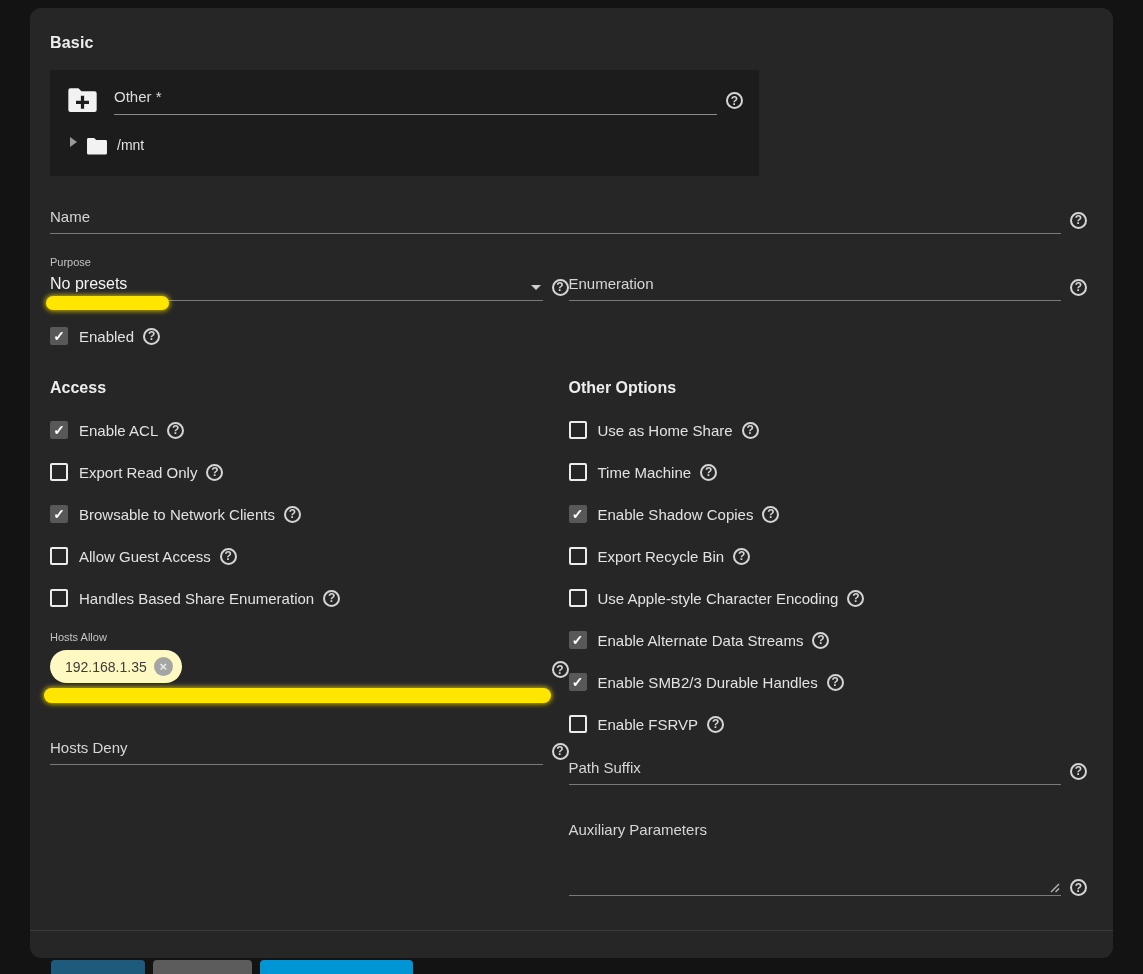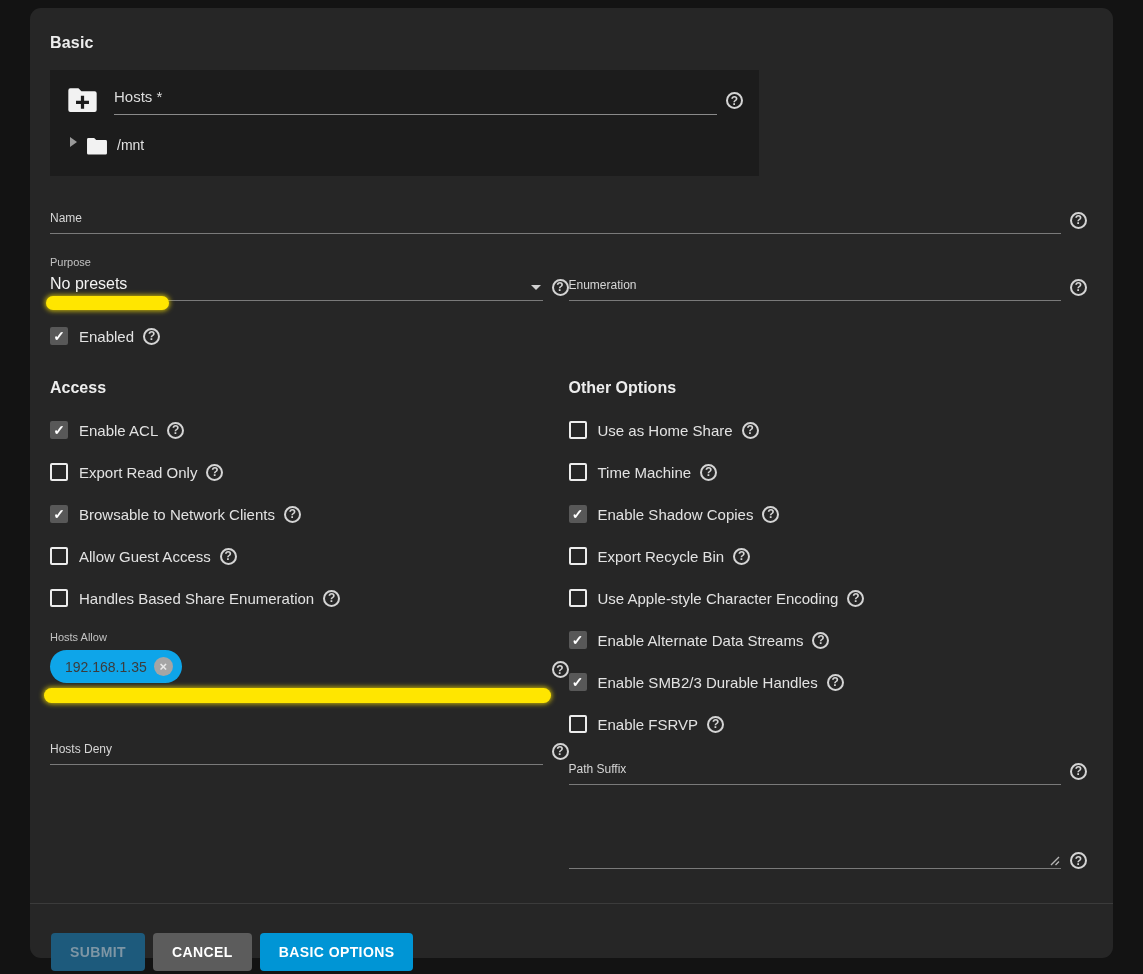--- a/index.html
+++ b/index.html
@@ -40,21 +40,21 @@
   .tree-label { font-size:14px; color:#e2e2e2; }
 
   
   .field-row { display:flex; align-items:center; }
   .ul-field {
     flex:1; position:relative;
     border-bottom:1px solid #7a7a7a;
     padding:2px 0 7px 0;
     min-height:24px;
   }
-  .field-label { font-size:12px; color:#d6d6d6; }
+  .field-label { font-size:15px; color:#d6d6d6; }
   .float-label { font-size:11px; color:#c2c2c2; margin-bottom:5px; }
   .value-text { font-size:16px; color:#f2f2f2; }
   .caret {
     position:absolute; right:2px; bottom:10px;
     width:0; height:0;
     border-top:5px solid #d0d0d0;
     border-left:5px solid transparent; border-right:5px solid transparent;
   }
   .name-row { margin-bottom:22px; }
   .grid2 { display:grid; grid-template-columns:1fr 1fr; }
@@ -83,21 +83,21 @@
     content:"✓"; color:#fff; font-size:14px; font-weight:700; line-height:1;
   }
   .cb-label { font-size:15px; color:#e2e2e2; }
   .enabled-row { margin:0 0 30px 0; }
 
   
   .hosts-allow-block { margin-top:12px; }
   .chip-field { padding-bottom:7px; }
   .chip {
     display:inline-flex; align-items:center;
-    background:#0ea5e9; border-radius:17px;
+    background:#fef9c3; border-radius:17px;
     height:33px; padding:0 9px 0 15px;
   }
   .chip-text { font-size:14px; color:#3c3c3c; }
   .chip-x {
     width:19px; height:19px; border-radius:50%;
     background:#a5a5a5; margin-left:7px; cursor:pointer;
     display:inline-flex; align-items:center; justify-content:center;
   }
   .chip-x span { color:#e9e9e9; font-size:13px; font-weight:700; line-height:1; }
   .hosts-deny-block { margin-top:46px; }
@@ -140,21 +140,21 @@
 
     <h2 class="sec basic">Basic</h2>
 
     <div class="path-panel">
       <div class="path-row">
         <svg class="folder-add" viewBox="0 0 24 20">
           <path fill="#f2f2f2" d="M1.5 2.5 Q1.5 1 3 1 L9 1 L11.2 3.2 L21 3.2 Q22.5 3.2 22.5 4.7 L22.5 17 Q22.5 18.5 21 18.5 L3 18.5 Q1.5 18.5 1.5 17 Z"></path>
           <path fill="#1c1c1c" d="M10.8 6.5 h2.4 v3.6 h3.6 v2.4 h-3.6 v3.6 h-2.4 v-3.6 h-3.6 v-2.4 h3.6 z"></path>
         </svg>
         <div class="path-field">
-          <span class="path-label">Hosts *</span>
+          <span class="path-label">Other *</span>
         </div>
         <span class="help">
             <span class="q">?</span>
           </span>
       </div>
       <div class="tree-row">
         <span class="tree-arrow"></span>
         <svg class="folder-small" viewBox="0 0 24 20">
           <path fill="#f2f2f2" d="M1.5 2.5 Q1.5 1 3 1 L9 1 L11.2 3.2 L21 3.2 Q22.5 3.2 22.5 4.7 L22.5 17 Q22.5 18.5 21 18.5 L3 18.5 Q1.5 18.5 1.5 17 Z"></path>
         </svg>
@@ -341,20 +341,21 @@
             <div class="ul-field">
               <span class="field-label">Path Suffix</span>
             </div>
             <span class="help">
                 <span class="q">?</span>
               </span>
           </div>
         </div>
 
         <div class="aux-block">
+          <div class="aux-label">Auxiliary Parameters</div>
           <div class="aux-area">
             <div class="aux-field">
               <svg class="resize-grip" width="11" height="11" viewBox="0 0 11 11">
                 <path d="M2 10 L10 2 M6.5 10 L10 6.5" stroke="#b5b5b5" stroke-width="1.4" fill="none"></path>
               </svg>
             </div>
             <span class="help">
                 <span class="q">?</span>
               </span>
           </div>

